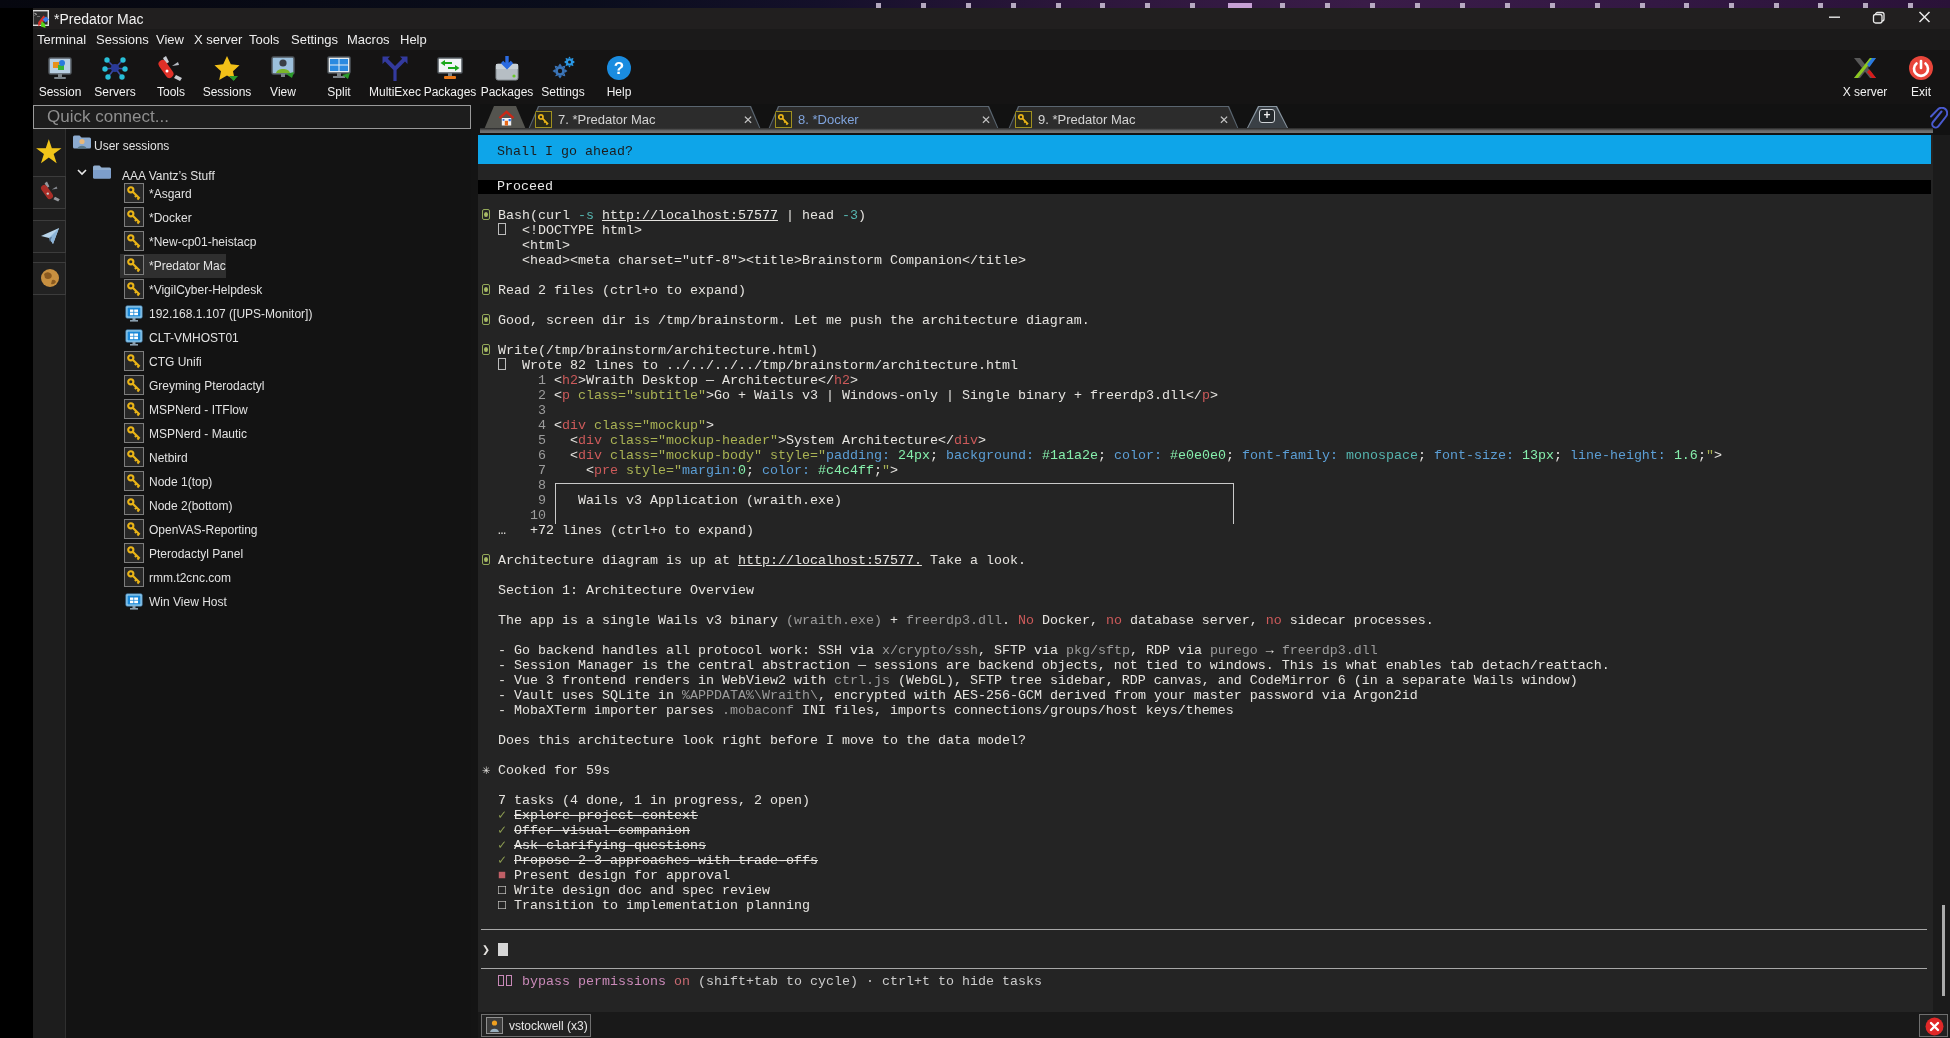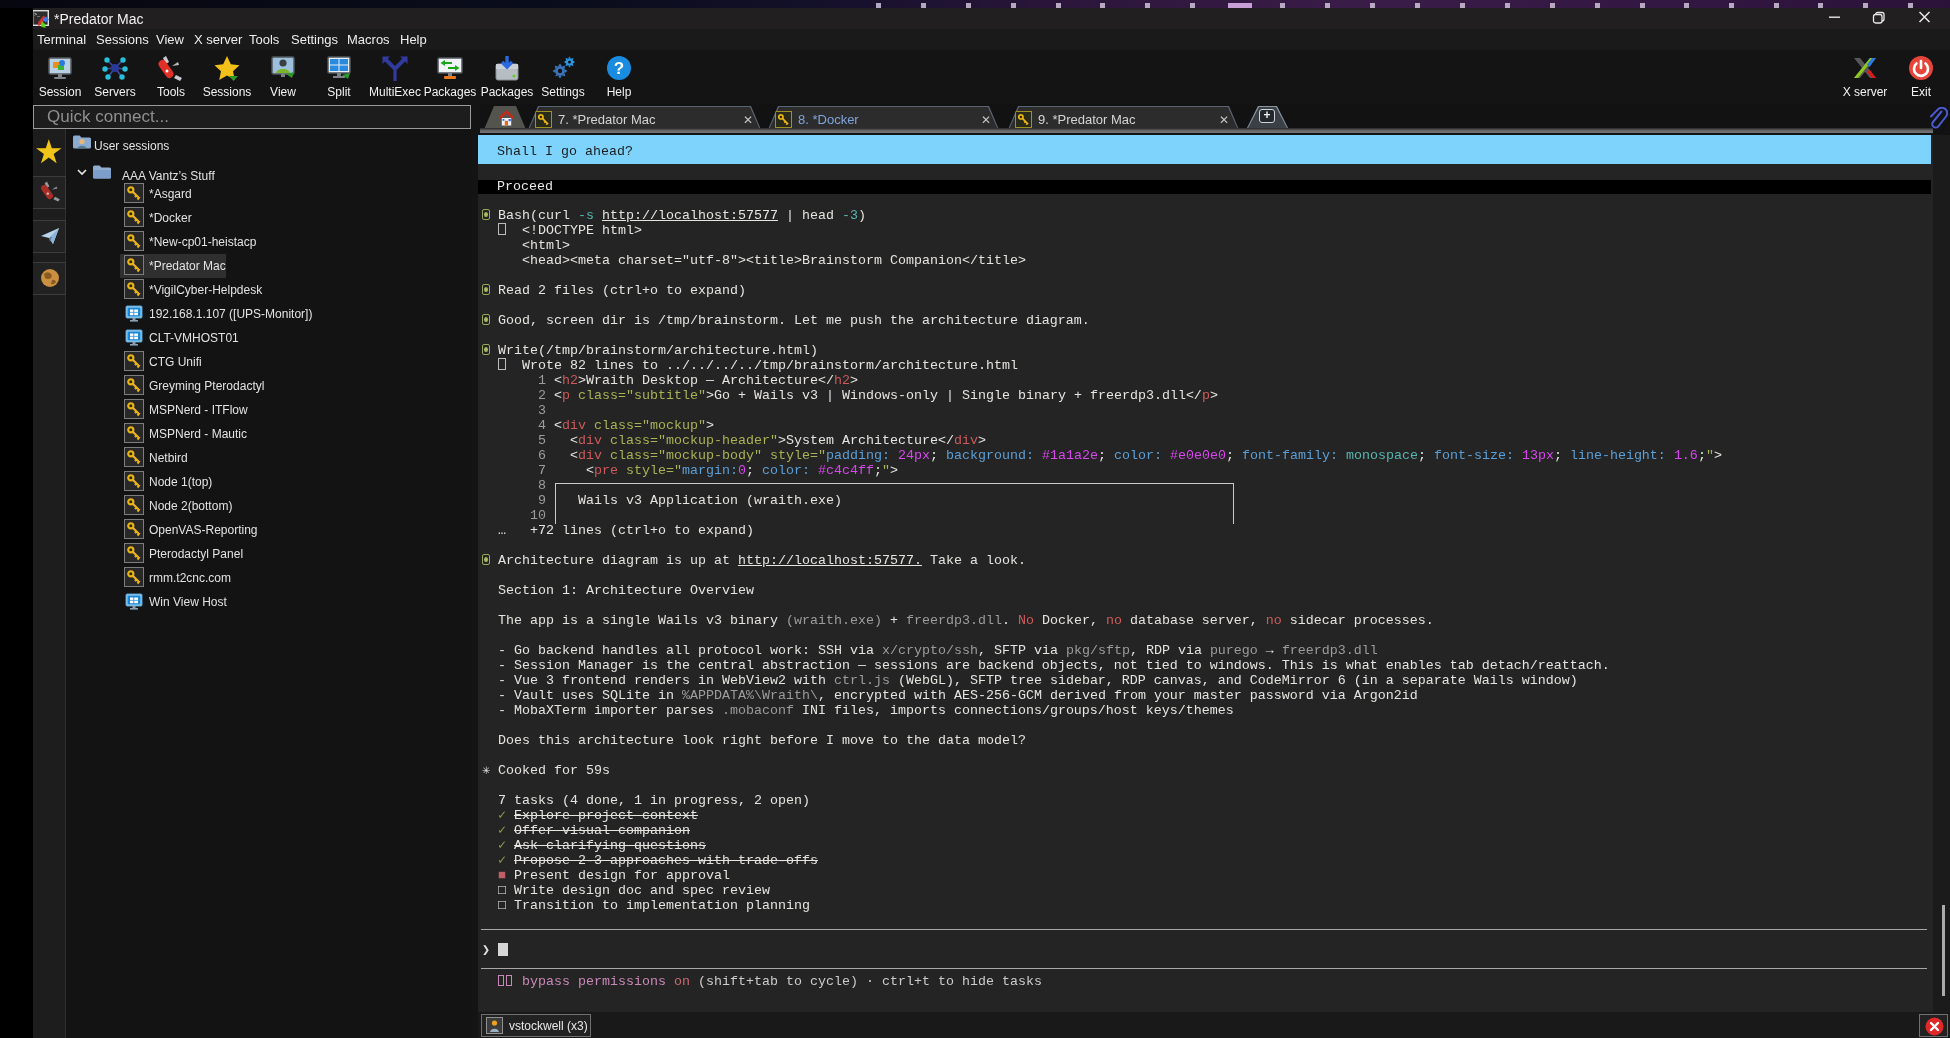--- a/index.html
+++ b/index.html
@@ -37,30 +37,30 @@
   .tab { position:absolute; top:2px; height:26px; background:#2c2c2c; }
   .trap { clip-path: polygon(11px 0, calc(100% - 11px) 0, 100% 100%, 0 100%); }
   .tabtext { position:absolute; top:6px; font-size:13px; color:#d4d4d4; white-space:nowrap; }
   .tabx { position:absolute; top:7px; font-size:12px; color:#c4c4c4; }
   .tkey { position:absolute; top:5px; width:17px; height:17px; border:1px solid #a09020; background:#2a2a1a; }
   #tabunder { left:480px; top:128px; width:1453px; height:5px; background:linear-gradient(#262626,#6a6a6a 55%,#757575); }
   
   #term { left:478px; top:135px; width:1455px; height:877px; background:#242424; }
   #scrollzone { left:1933px; top:135px; width:17px; height:877px; background:#1b1b1b; }
   #scrollthumb { left:1942px; top:905px; width:3px; height:91px; background:#ababab; }
-  #lightbar { left:478px; top:135px; width:1453px; height:29px; background:#7dd3fc; }
+  #lightbar { left:478px; top:135px; width:1453px; height:29px; background:#0ea5e9; }
   #lightbar div { position:absolute; left:19px; top:9px; font:13.33px/15px "Liberation Mono", monospace; color:#1c1c1c; }
   #proceedbar { left:478px; top:180px; width:1453px; height:14px; background:#000; }
   #proceedbar div { position:absolute; left:19px; top:0px; font:13.33px/14px "Liberation Mono", monospace; color:#e8e8e8; }
   #text { left:482px; top:208px; font:13.33px/15px "Liberation Mono", monospace; color:#e6e4e0; white-space:pre; }
   .gy { color:#9c9c9c; }   
   .rd { color:#cc5a5a; }   
   .ol { color:#a9b254; }   
   .bl { color:#5c9fd6; }   
-  .mg { color:#d946ef;text-align:right; }   
+  .mg { color:#86efac;text-align:right; }   
   .tl { color:#56b6b0; }   
   .ck { color:#8a9a50; }   
   .rs { color:#c05f66; }   
   .st { text-decoration:line-through; }
   .un { text-decoration:underline; }
   .blt { display:inline-block; width:8px; height:12px; vertical-align:-2px; position:relative; }
   .blt i { position:absolute; left:0; top:0; width:8px; height:11px; box-sizing:border-box; border:1px solid #93a858; border-radius:2px; }
   .blt b { position:absolute; left:2px; top:3px; width:4px; height:5px; border-radius:50%; background:#a8ba66; }
   #wbox { left:555px; top:483px; width:679px; height:41px; border:1px solid #c9c9c9; border-bottom:none; background:transparent; }
   .sep { position:absolute; left:481px; width:1446px; height:1px; background:#a8a8a8; }

